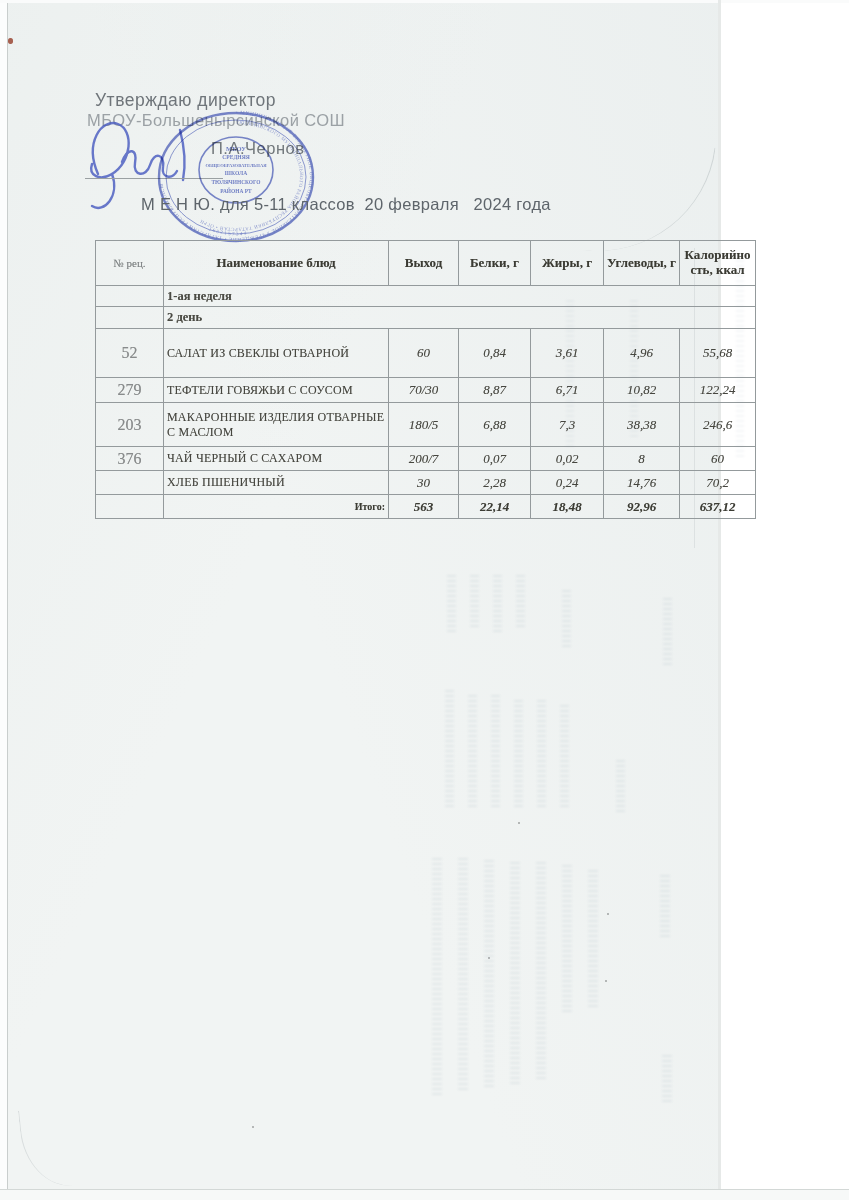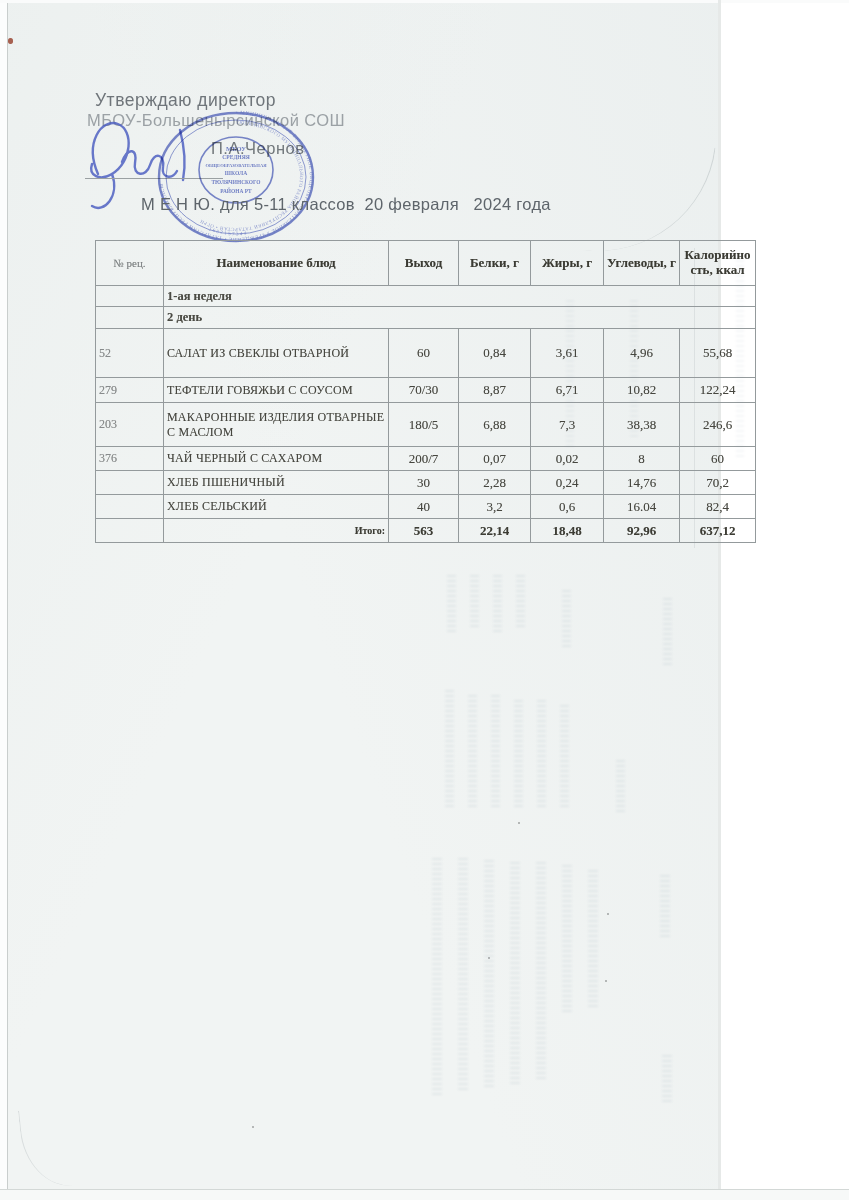--- a/index.html
+++ b/index.html
@@ -46,26 +46,26 @@
     position:absolute;left:95px;top:240px;width:660px;
     border-collapse:collapse;table-layout:fixed;
     font-family:"Liberation Serif",serif;font-size:13px;color:#46463f;
   }
   table.menu td, table.menu th{
     border:1px solid #949a9c;padding:1px 3px;overflow:hidden;
     text-shadow:0 0 .5px rgba(70,70,63,.35);
   }
   th.h{font-weight:bold;font-size:13px;color:#3b3b33;text-align:center;vertical-align:middle;height:42px;line-height:1.15;}
   th.h-num{font-weight:normal;color:#7e8385;font-size:11px;}
-  td.numcol{text-align:left;color:#888b8c;font-size:12px;padding-right:1px;}
+  td.numcol{text-align:center;color:#888b8c;font-size:16px;padding-right:1px;}
   td.section{font-weight:bold;font-size:12.5px;color:#4a4a43;padding-left:5px;}
   tr.week td{height:18px;}
   tr.day td{height:19px;margin-left:44px;}
   td.dish{text-align:left;padding-left:4px;font-size:12px;letter-spacing:.2px;}
-  td.val{text-align:center;}
+  td.val{text-align:center;font-style:italic;}
   tr.r0 td{height:46px;}
   tr.r1 td{height:22px;}
   tr.r2 td{height:41px;}
   tr.r3 td{height:21px;}
   tr.r4 td{height:21px;}
   tr.r5 td{height:21px;}
   tr.total td{height:21px;font-weight:bold;color:#3c3c34;}
   td.totlabel{text-align:right;padding-right:6px;font-size:10px;}
 
   
@@ -207,29 +207,20 @@
     </tr>
     <tr class="r4">
       <td class="numcol"></td>
       <td class="dish">ХЛЕБ ПШЕНИЧНЫЙ</td>
       <td class="val">30</td>
       <td class="val">2,28</td>
       <td class="val">0,24</td>
       <td class="val">14,76</td>
       <td class="val">70,2</td>
     </tr>
-    <tr class="r5">
-      <td class="numcol"></td>
-      <td class="dish">ХЛЕБ СЕЛЬСКИЙ</td>
-      <td class="val">40</td>
-      <td class="val">3,2</td>
-      <td class="val">0,6</td>
-      <td class="val">16.04</td>
-      <td class="val">82,4</td>
-    </tr>
 
     <tr class="total">
       <td class="numcol"></td>
       <td class="totlabel">Итого:</td>
       <td class="val">563</td>
       <td class="val">22,14</td>
       <td class="val">18,48</td>
       <td class="val">92,96</td>
       <td class="val">637,12</td>
     </tr>

